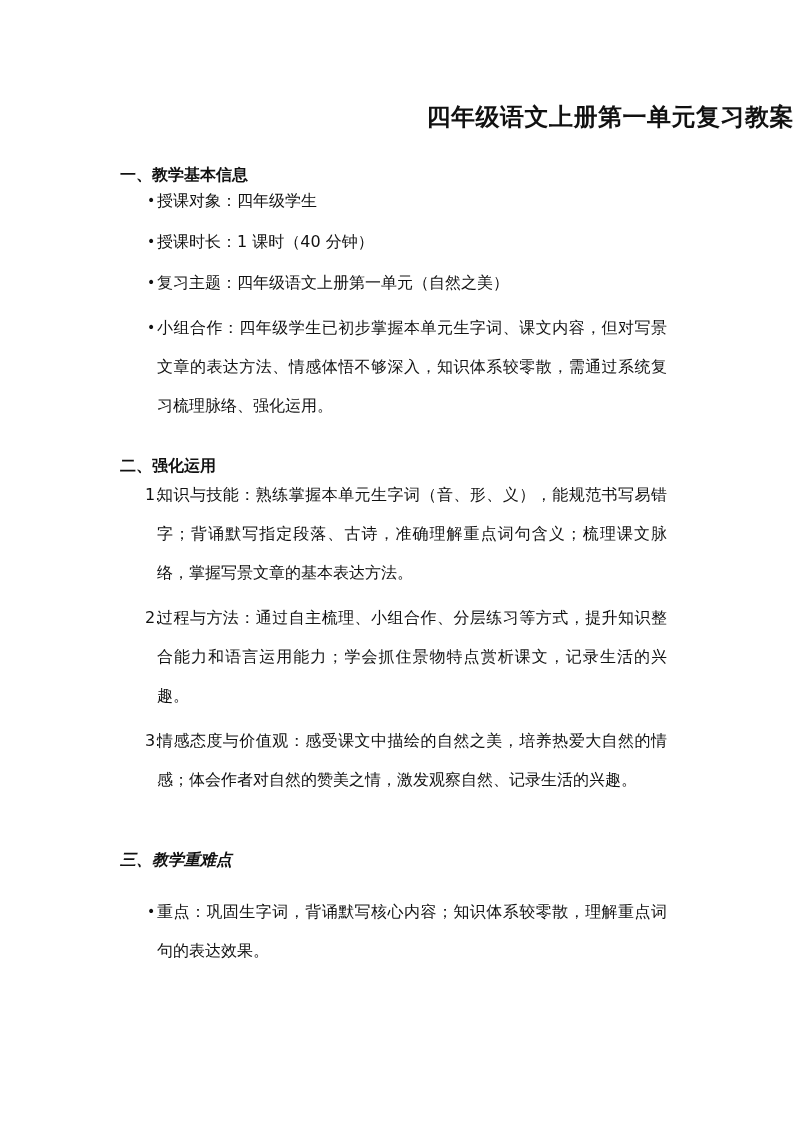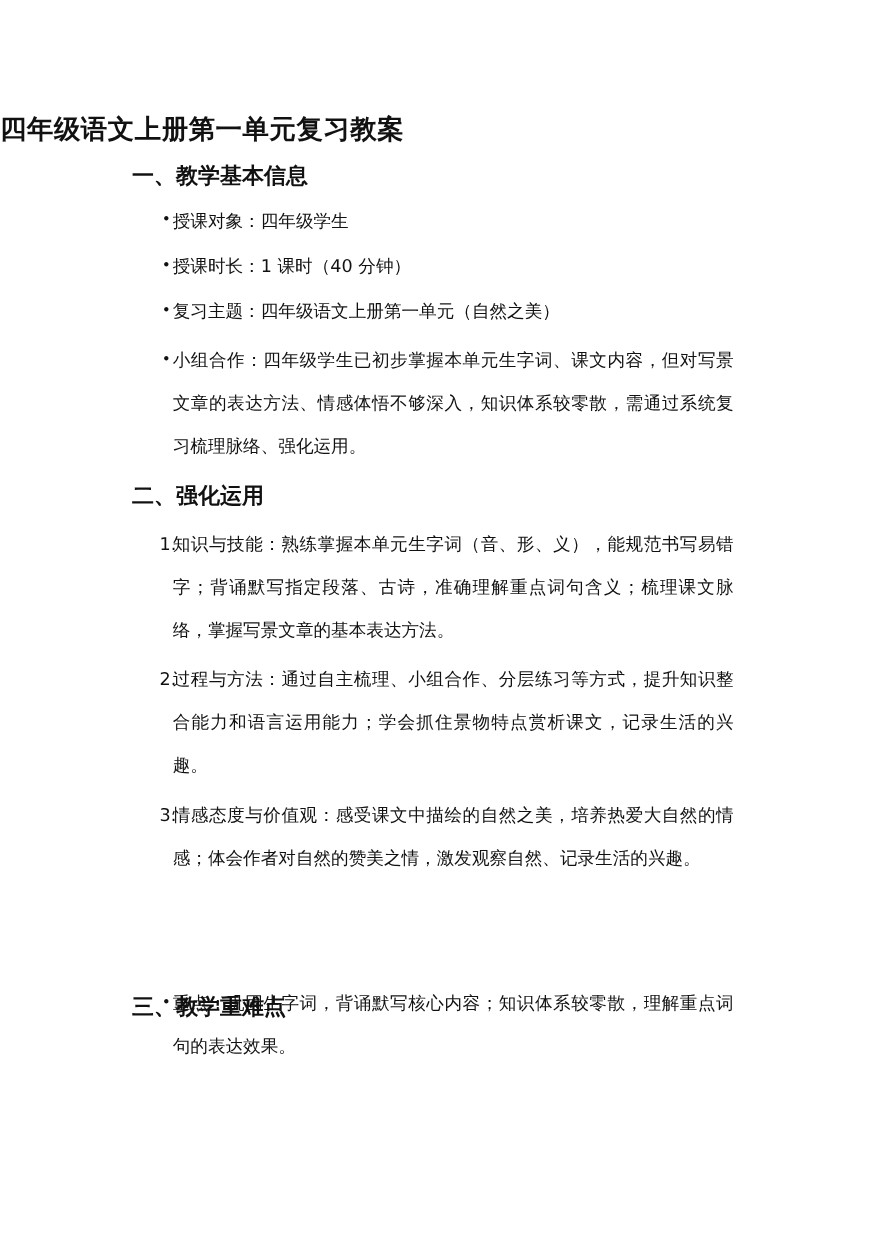--- a/index.html
+++ b/index.html
@@ -17,32 +17,33 @@
     }
     .page {
       position: absolute;
       left: 0; top: 0;
       width: 794px; height: 1123px;
     }
     .title {
       position: absolute;
       left: 0; right: 0;
       top: 99px;
-      text-align: left;
+      text-align: right;
       font-size: 24px;
       font-weight: bold;
       letter-spacing: 0.5px;
       line-height: 36px;
     }
     .heading {
       position: absolute;
       left: 120px;
-      font-size: 20px;
+      font-size: 16px;
       font-weight: bold;
       line-height: 24px;
+      margin-top: 16px;
     }
     .item {
       position: absolute;
       left: 145px;
       width: 540px;
       font-size: 16px;
       line-height: 39px;
     }
     .item .marker {
       position: absolute;
@@ -96,20 +97,20 @@
   </div>
   <div class="item numbered" style="top:598px;">
     <span class="marker">2.</span>
     <span class="text">过程与方法：通过自主梳理、小组合作、分层练习等方式，提升知识整合能力和语言运用能力；学会抓住景物特点赏析课文，记录生活的兴趣。</span>
   </div>
   <div class="item numbered" style="top:721px;">
     <span class="marker">3.</span>
     <span class="text">情感态度与价值观：感受课文中描绘的自然之美，培养热爱大自然的情感；体会作者对自然的赞美之情，激发观察自然、记录生活的兴趣。</span>
   </div>
 
-  <div class="heading" style="top:903px;">三、教学重难点</div>
+  <div class="heading" style="top:832px;font-style:italic;">三、教学重难点</div>
 
   <div class="item bullet" style="top:892px;">
     <span class="marker">•</span>
     <span class="text">重点：巩固生字词，背诵默写核心内容；知识体系较零散，理解重点词句的表达效果。</span>
   </div>
 
 </div>
 
 </body></html>

